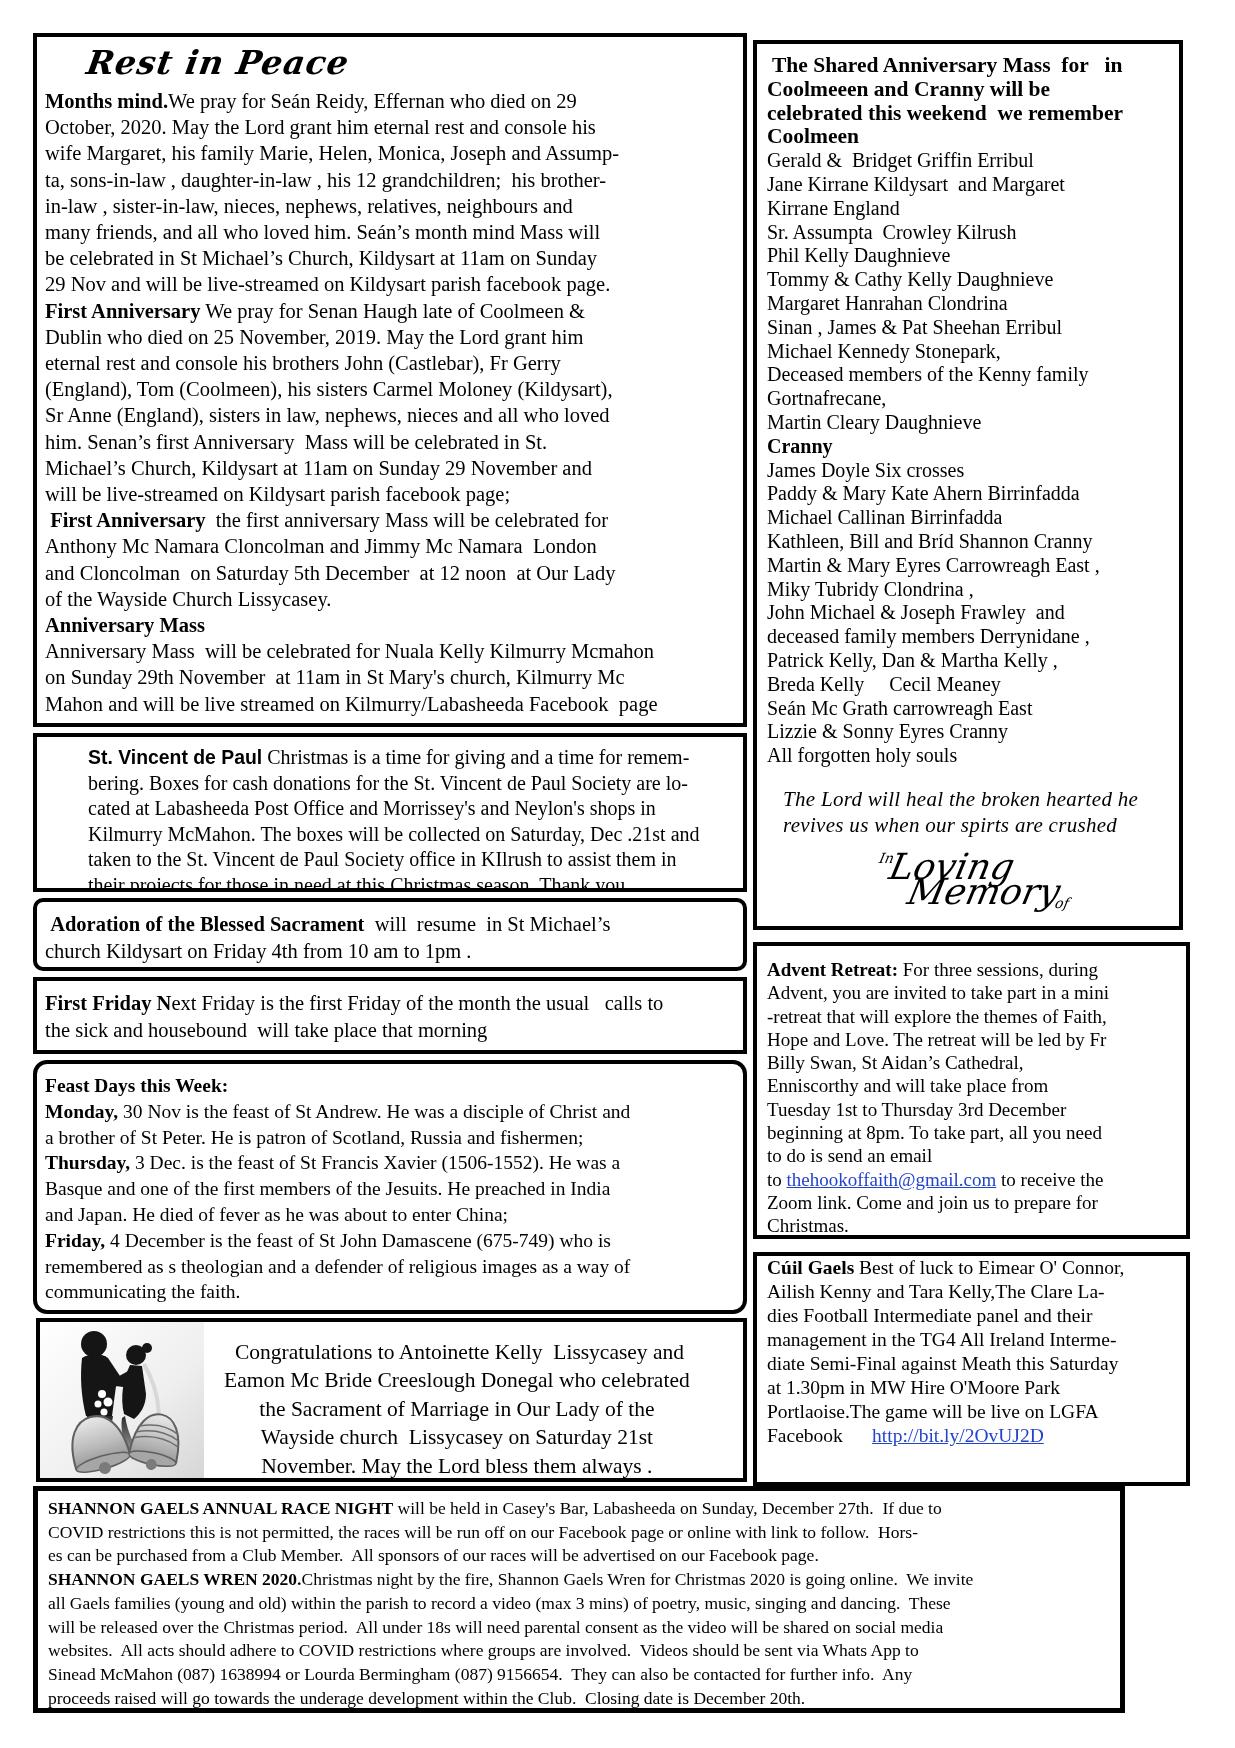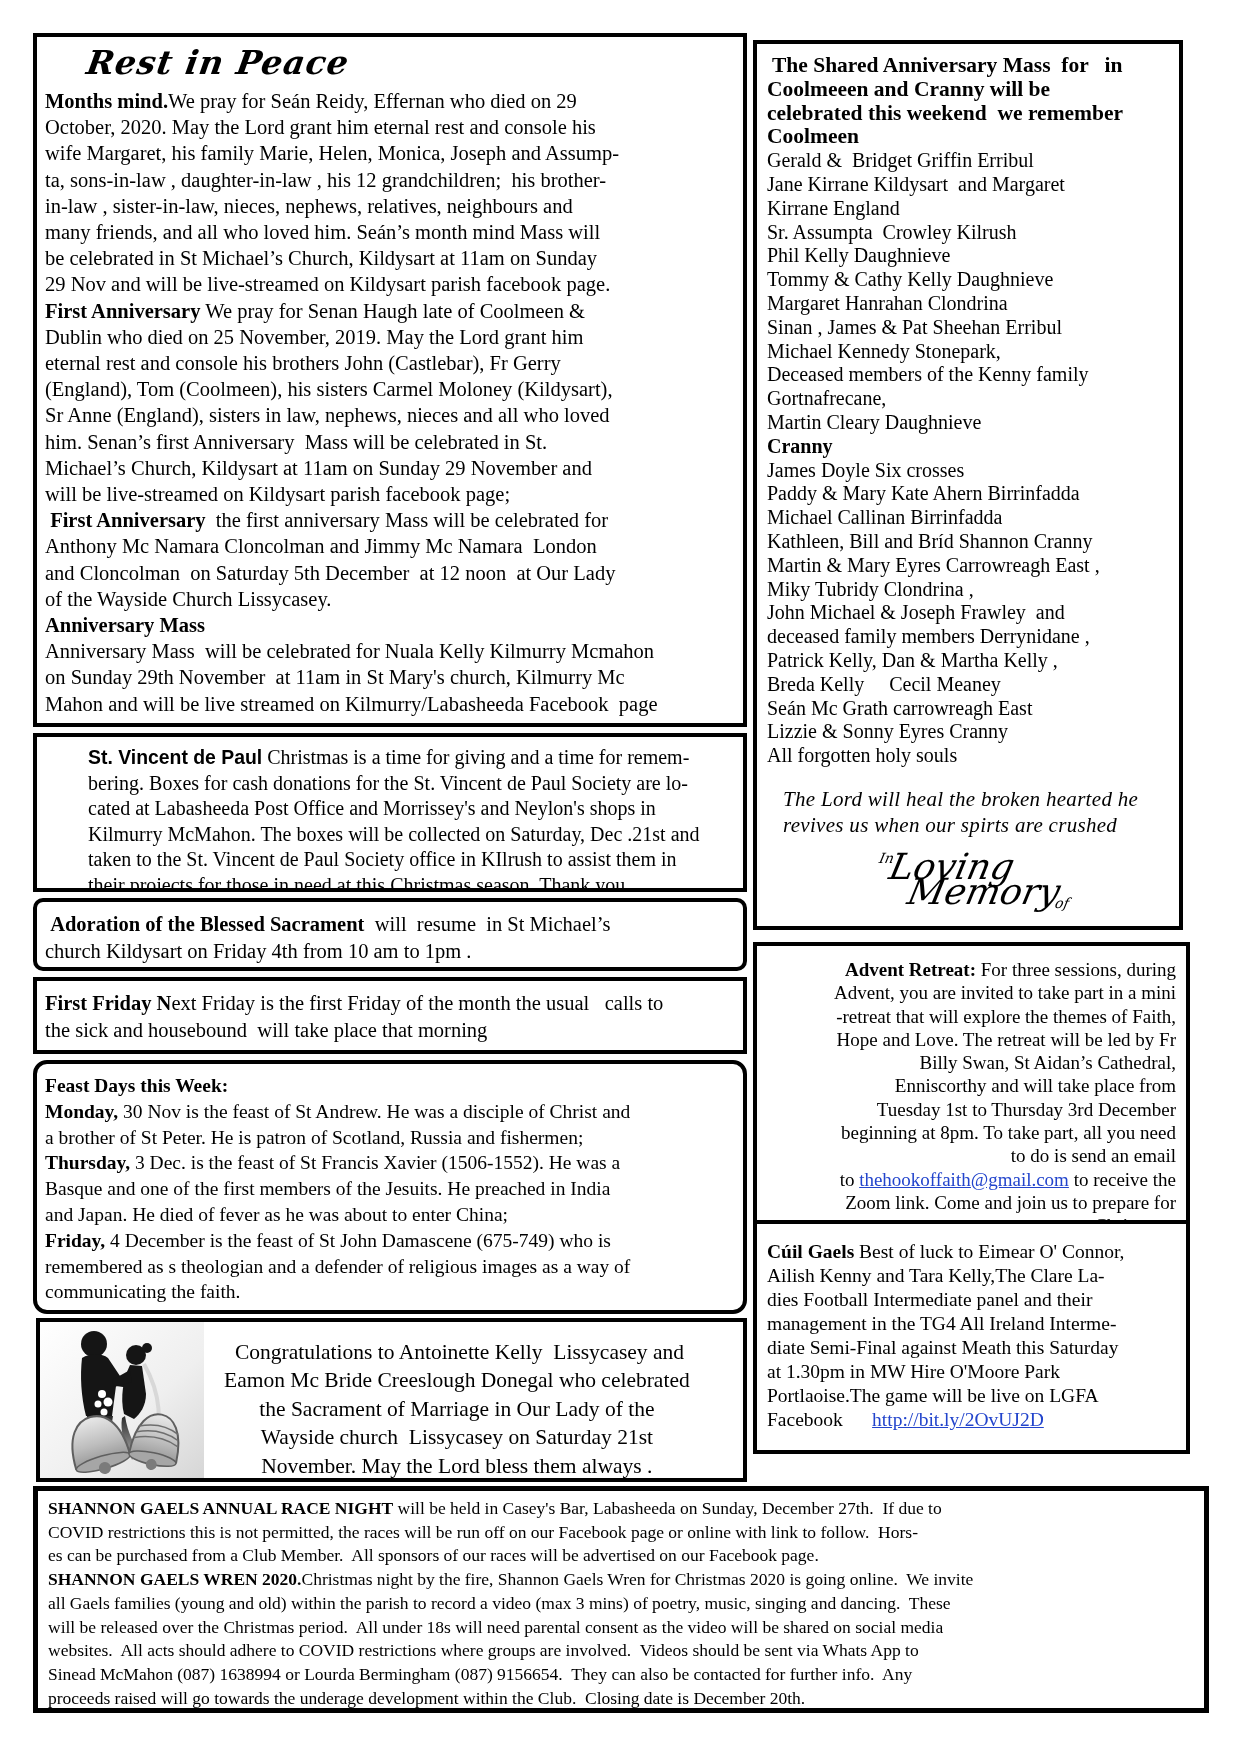--- a/index.html
+++ b/index.html
@@ -13,26 +13,26 @@
   .sansb{font-family:"Liberation Sans",sans-serif;font-weight:bold;font-size:0.97em;}
   .lnk{color:#2244cc;text-decoration:underline;cursor:pointer;}
 
   
   #box-rip   {left:33px;top:33px;width:714px;height:694px;padding:4px 8px;}
   #box-svp   {left:33px;top:733px;width:714px;height:159px;padding:8px 8px;}
   #box-ador  {left:33px;top:898px;width:714px;height:73px;padding:9px 8px;border-radius:10px;}
   #box-ff    {left:33px;top:977px;width:714px;height:77px;padding:9px 8px;}
   #box-feast {left:33px;top:1060px;width:714px;height:254px;padding:9px 8px;border-radius:14px;}
   #box-wed   {left:36px;top:1318px;width:711px;height:164px;padding:0;display:flex;align-items:flex-start;}
-  #box-bottom{left:33px;top:1486px;width:1176px;height:227px;padding:6px 10px;border-width:5px;}
+  #box-bottom{left:33px;top:1486px;width:1092px;height:227px;padding:6px 10px;border-width:5px;}
 
   
   #box-shared{left:753px;top:40px;width:430px;height:890px;padding:10px 8px 6px 10px;}
-  #box-advent{left:753px;top:942px;width:437px;height:297px;padding:12px 10px;text-align:right;}
-  #box-cuil  {left:753px;top:1220px;width:437px;height:234px;padding:16px 10px;}
+  #box-advent{left:753px;top:942px;width:437px;height:297px;padding:12px 10px;}
+  #box-cuil  {left:753px;top:1252px;width:437px;height:234px;padding:0 10px;}
 
   .rip-title{display:inline-block;margin:2px 0 6px 42px;font-family:"DejaVu Serif",serif;
              font-style:italic;font-weight:bold;font-size:33px;letter-spacing:1px;
              transform:skewX(-9deg);}
   .f-main  {font-size:20.5px;line-height:26.2px;}
   .f-svp   {font-size:20px;  line-height:25.5px;margin-left:43px;}
   .f-ador  {font-size:20.5px;line-height:27px;}
   .f-ff    {font-size:20.5px;line-height:27px;}
   .f-feast {font-size:19.5px;line-height:25.8px;}
   .f-wed   {font-size:21.5px;line-height:28.4px;padding:16px 6px 0 20px;text-align:center;}

